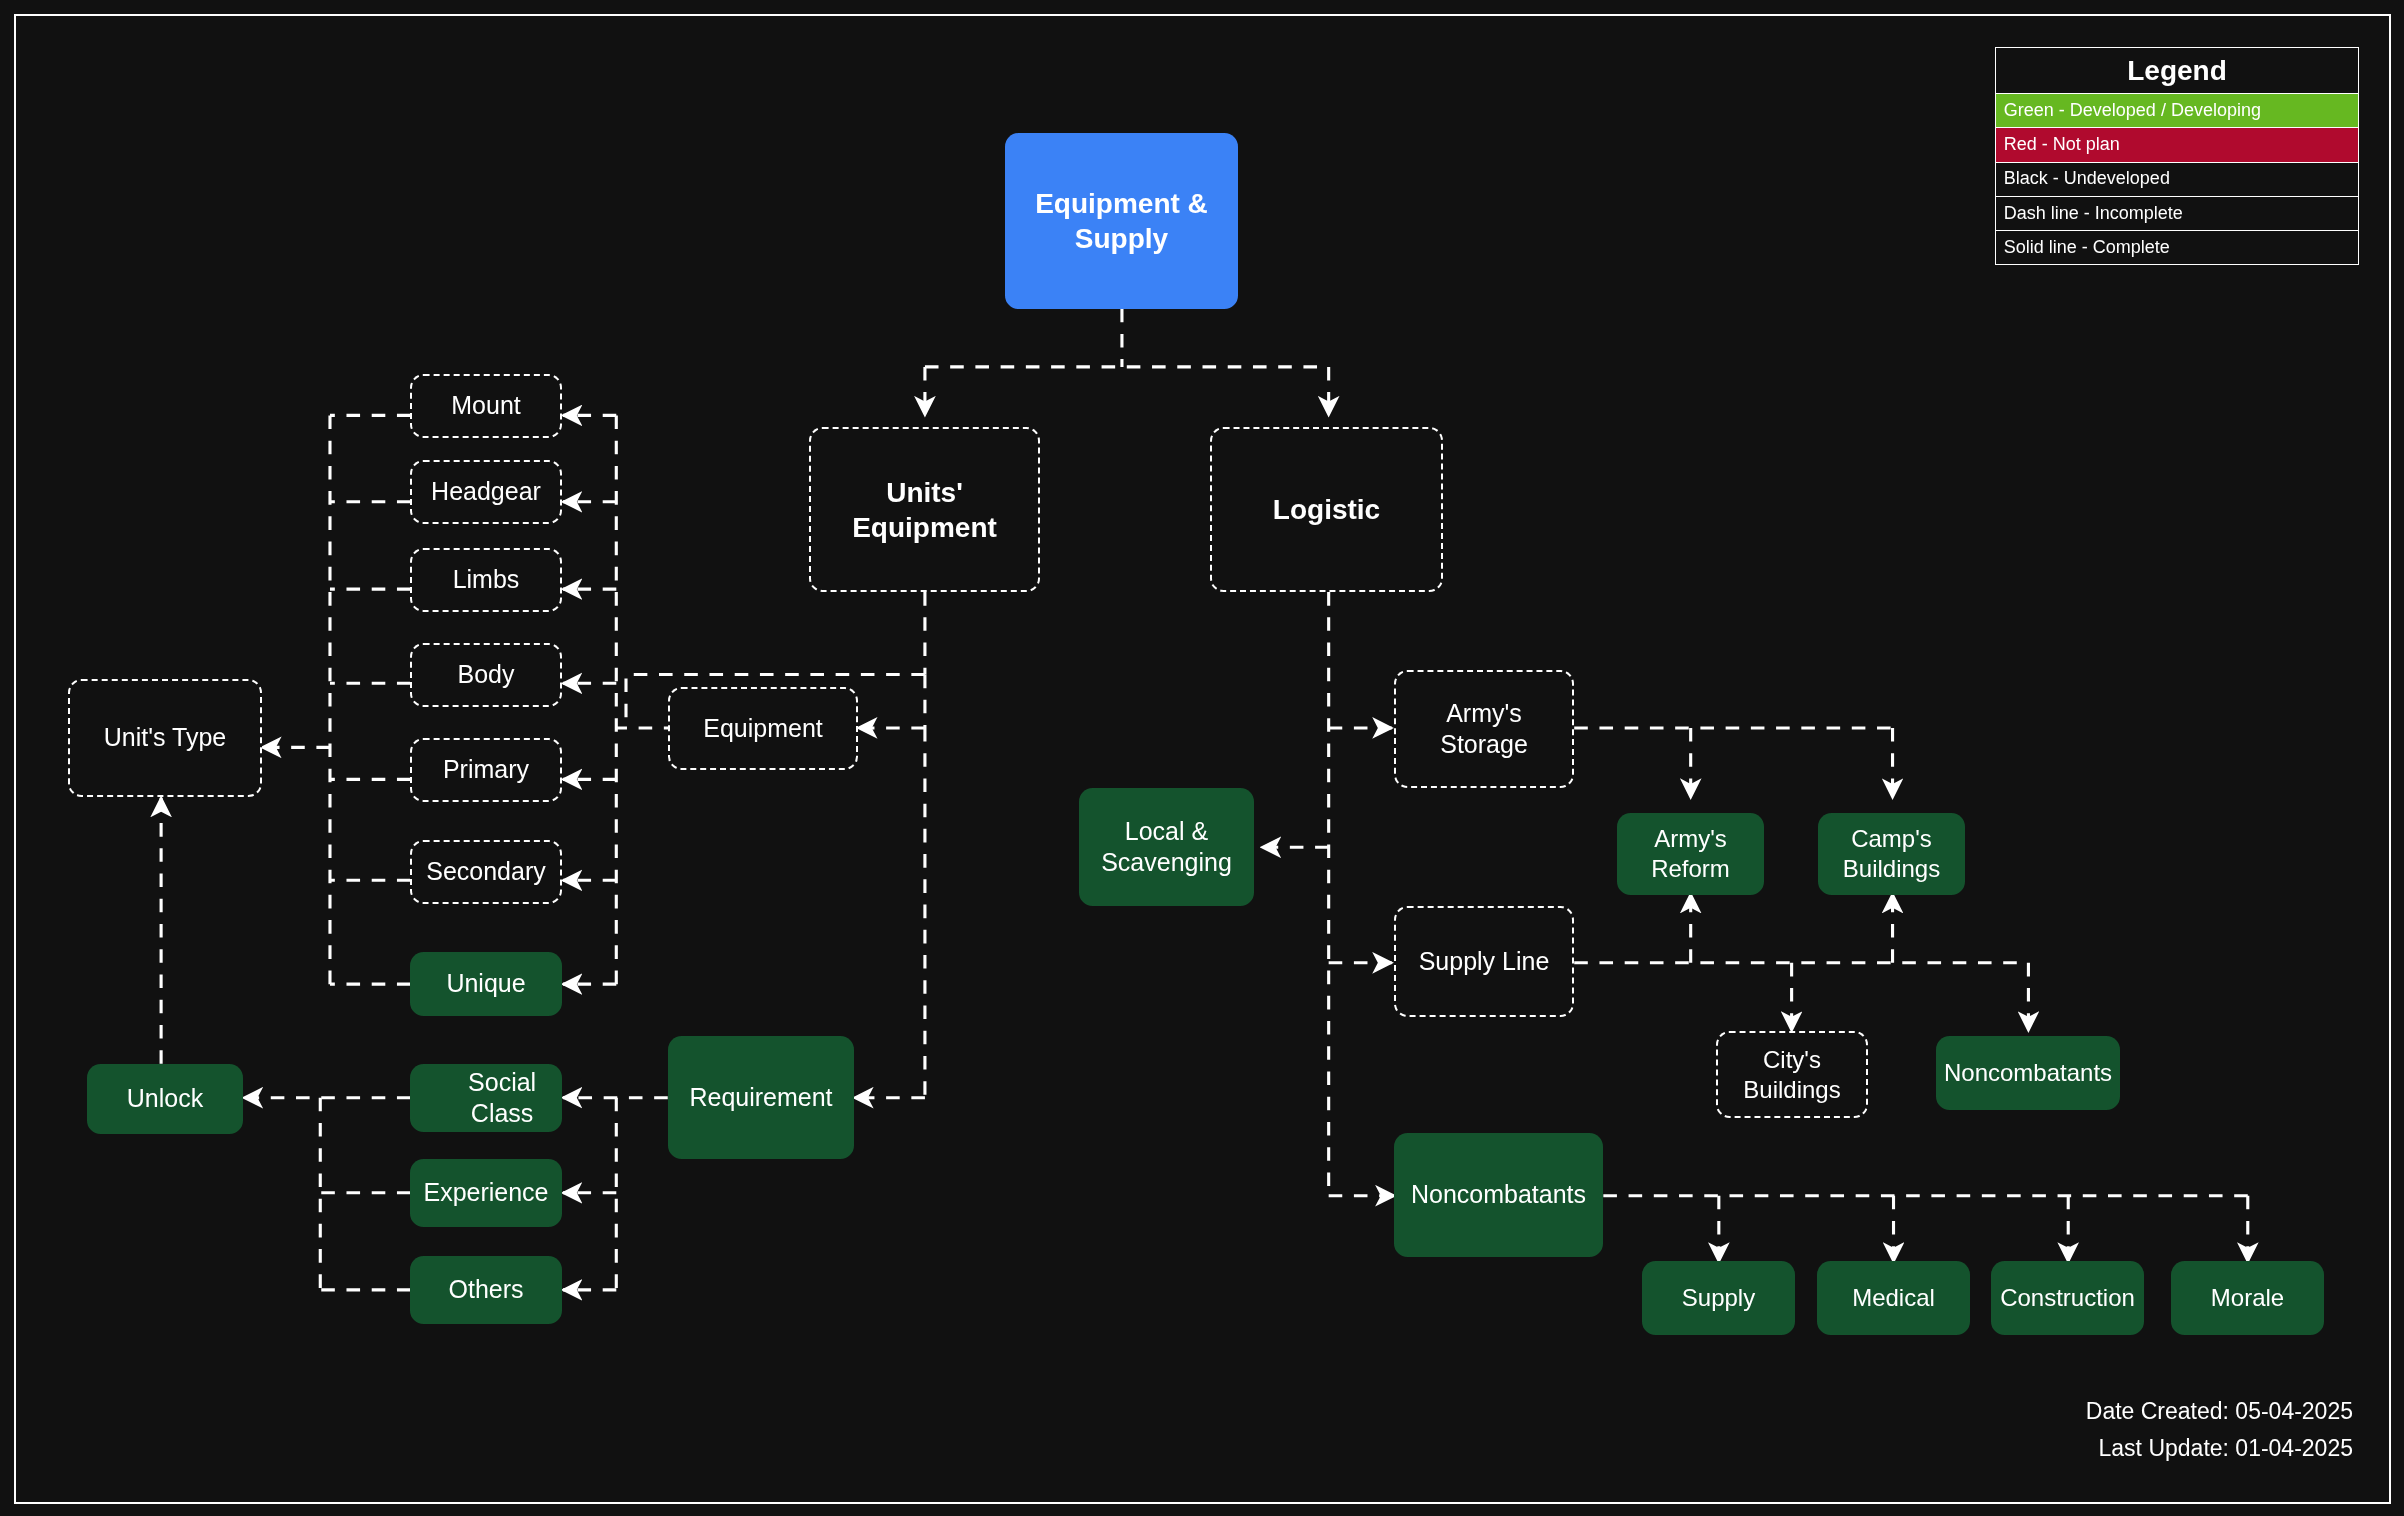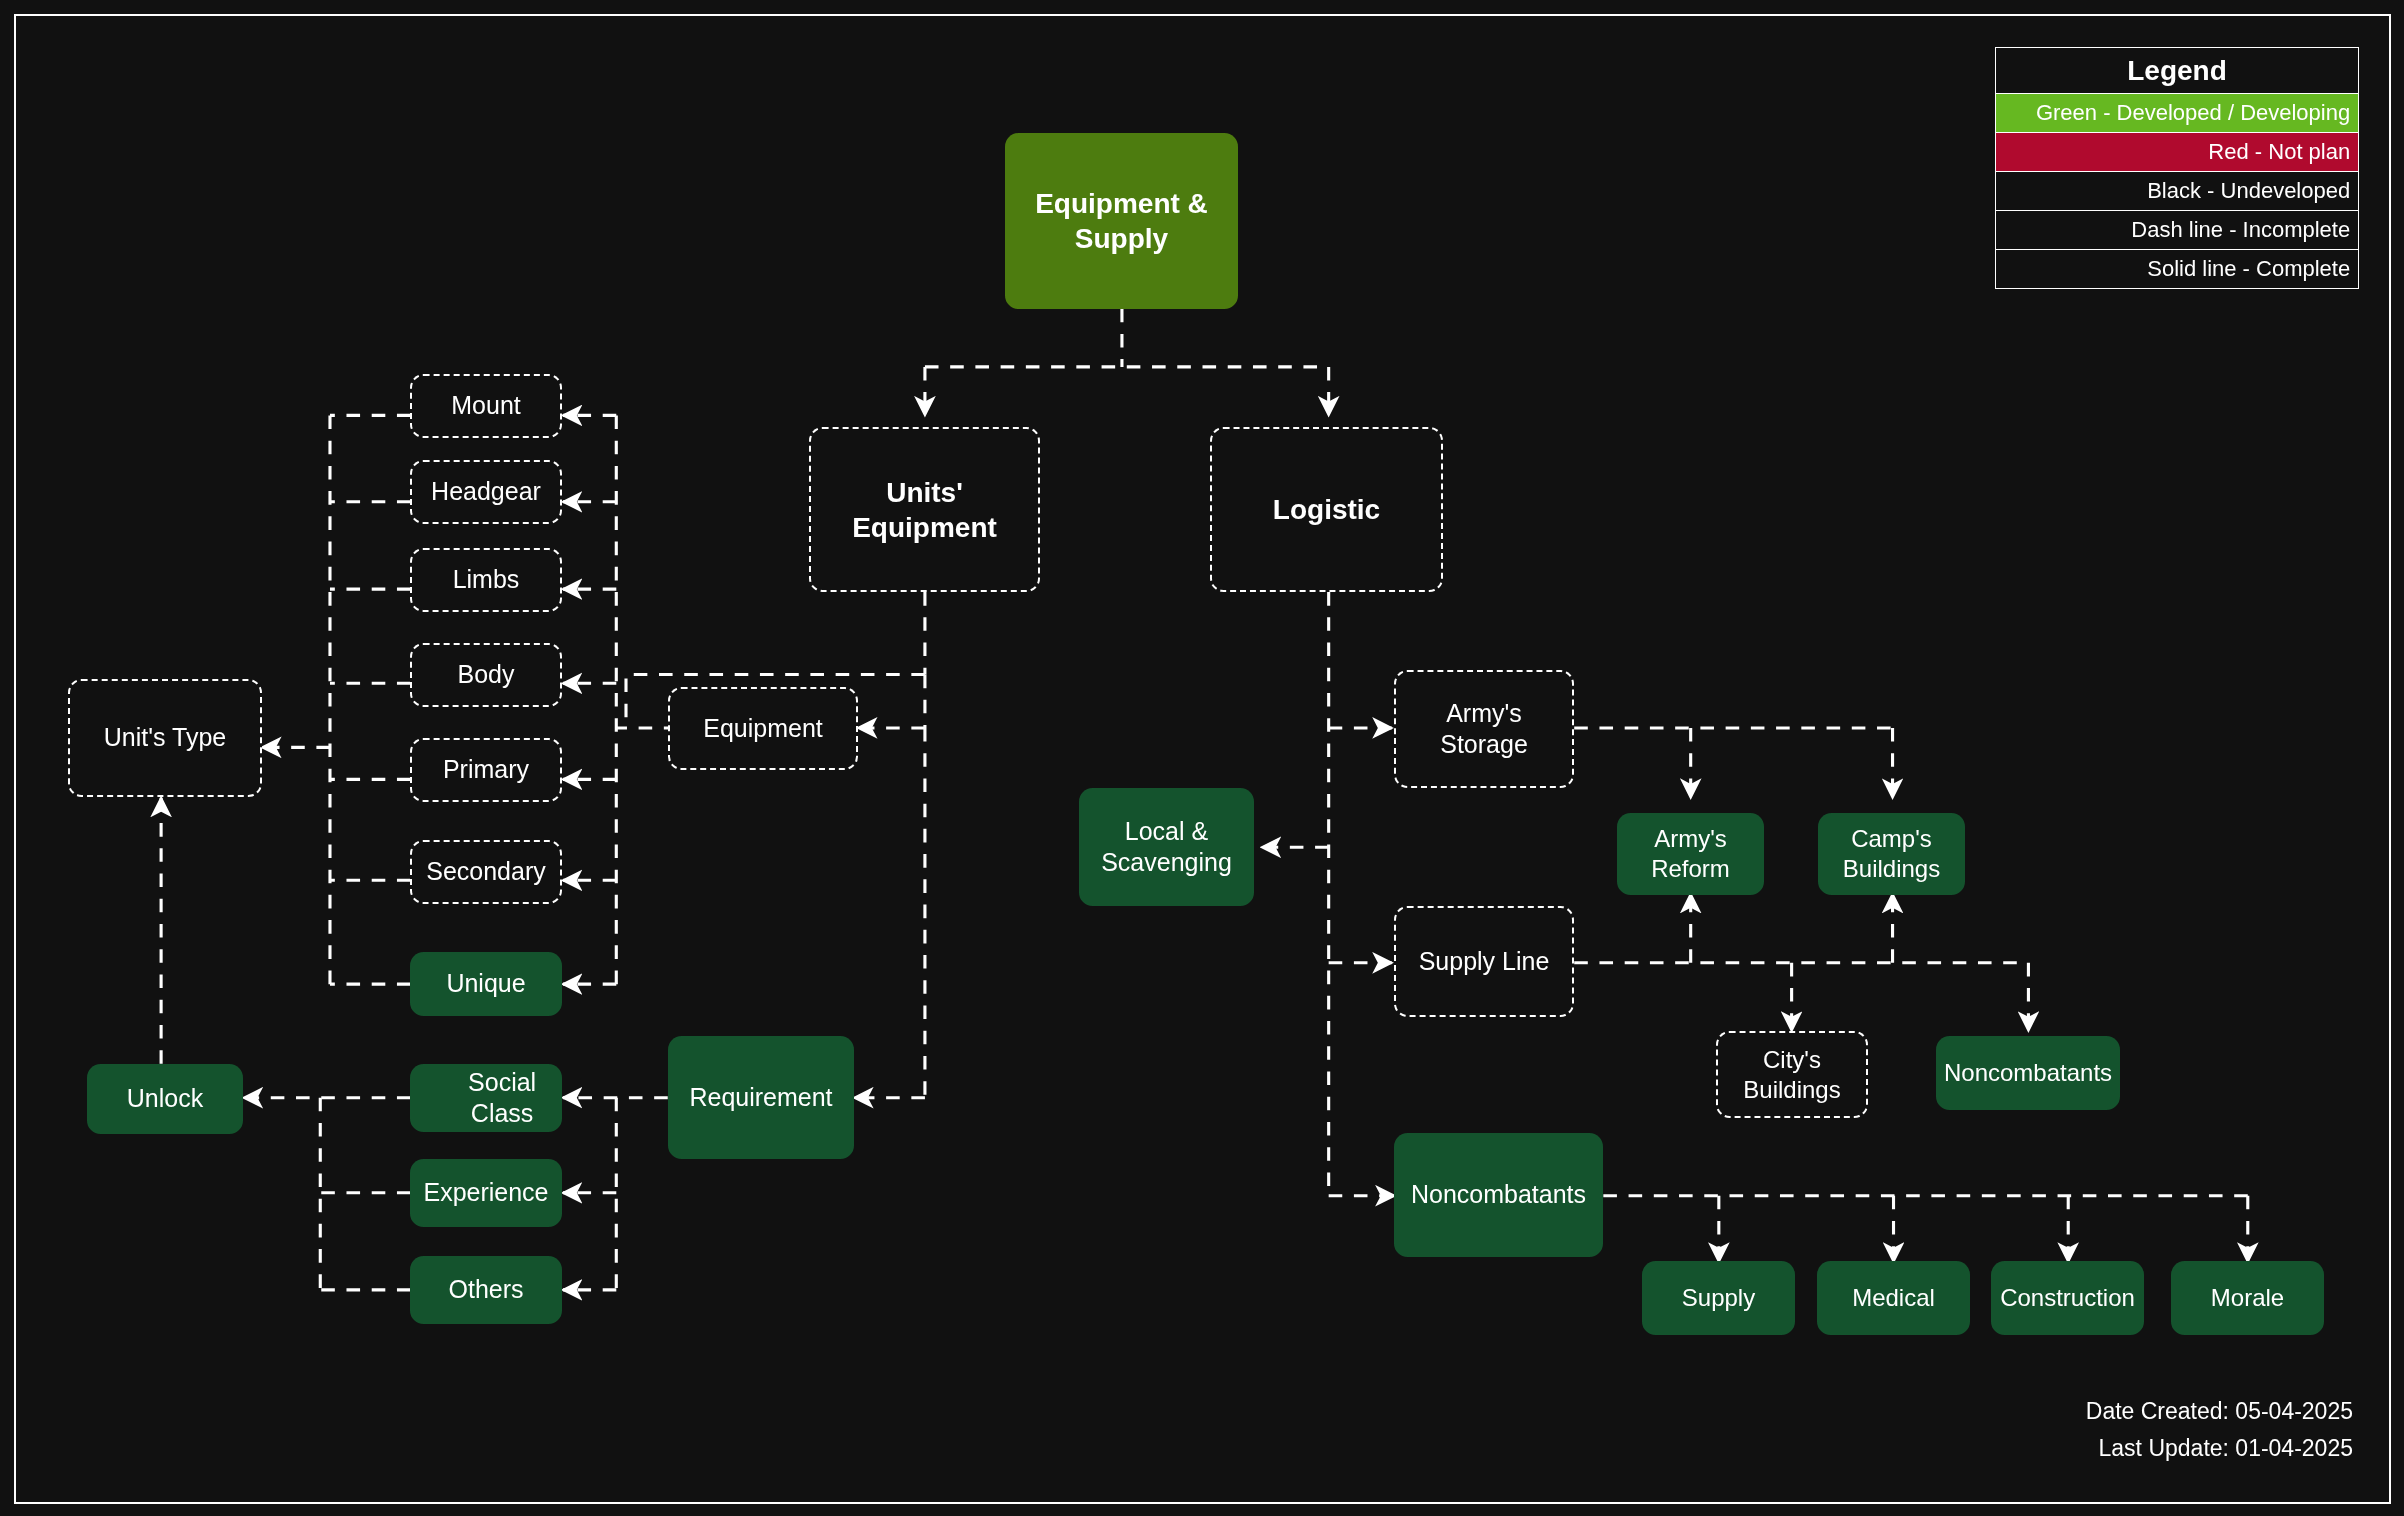--- a/index.html
+++ b/index.html
@@ -49,21 +49,21 @@
   }
   .node.black {
     background: #111111;
     border: 2.9px dashed #ffffff;
   }
   .node.red {
     background: #14532d;
     border: none;
   }
   .node.green {
-    background: #4d7c0f;
+    background: #3b82f6;
     border: none;
   }
   .node.big {
     font-size: 28px;
     font-weight: bold;
   }
   .node.mid {
     font-size: 25px;
   }
   .node.small {
@@ -76,24 +76,23 @@
     top: 47px;
     width: 364px;
     border: 1.9px solid #ffffff;
     box-sizing: border-box;
     background: #111111;
   }
   .legend-row {
     border-bottom: 1.9px solid #ffffff;
     box-sizing: border-box;
     color: #ffffff;
-    font-size: 22px;
+    font-size: 18px;
     padding: 5.8px 7.8px;
     line-height: 1.2;
-    text-align: right;
   }
   .legend-row:last-child { border-bottom: none; }
   .legend-title {
     text-align: center;
     font-size: 28px;
     font-weight: bold;
   }
   .legend-green { background: #66b821; }
   .legend-red { background: #b00a2e; }
   .legend-black { background: #111111; }

